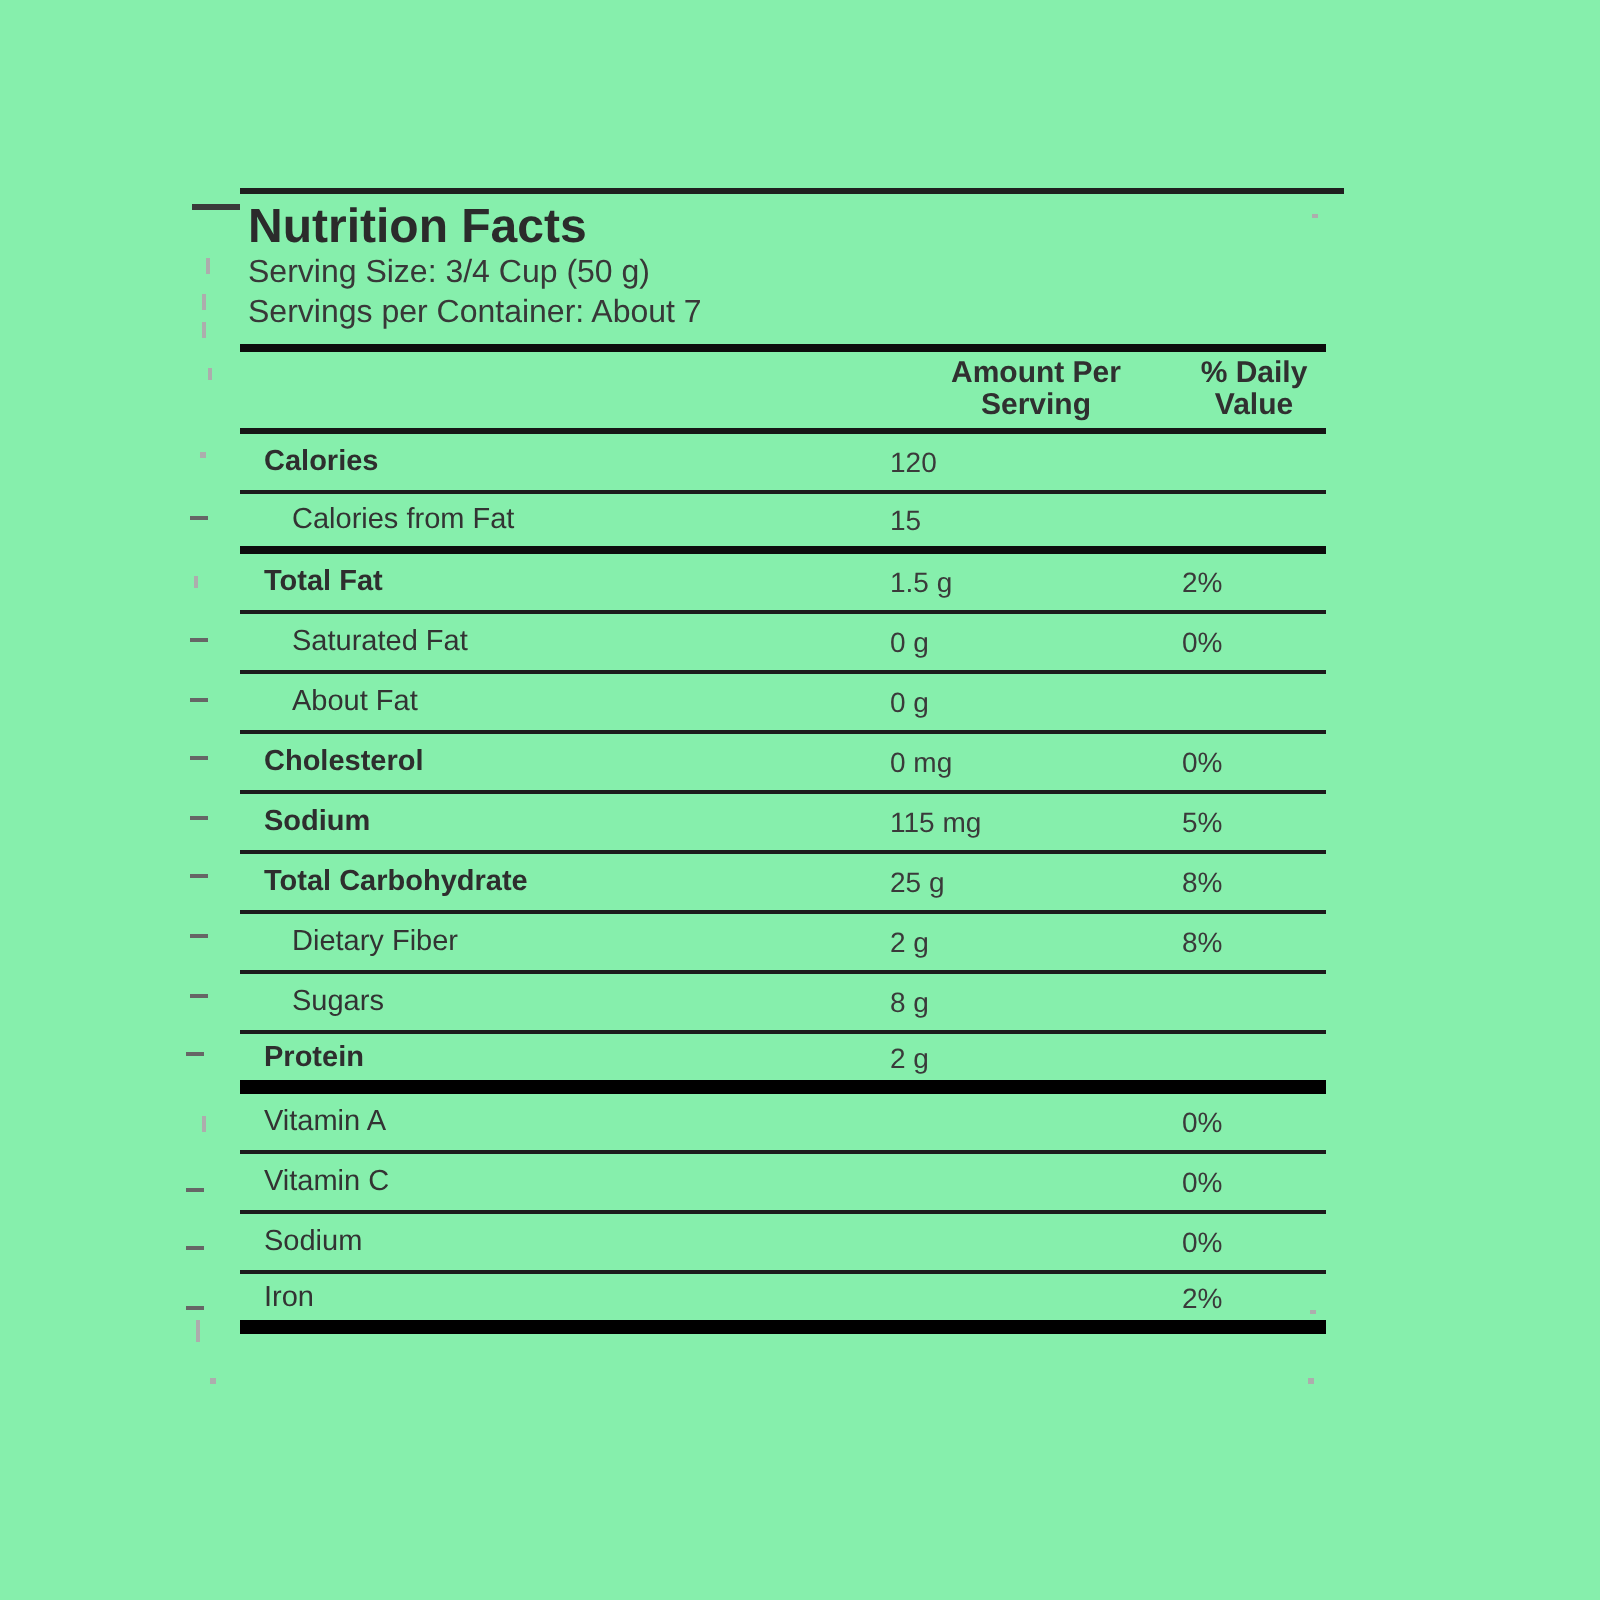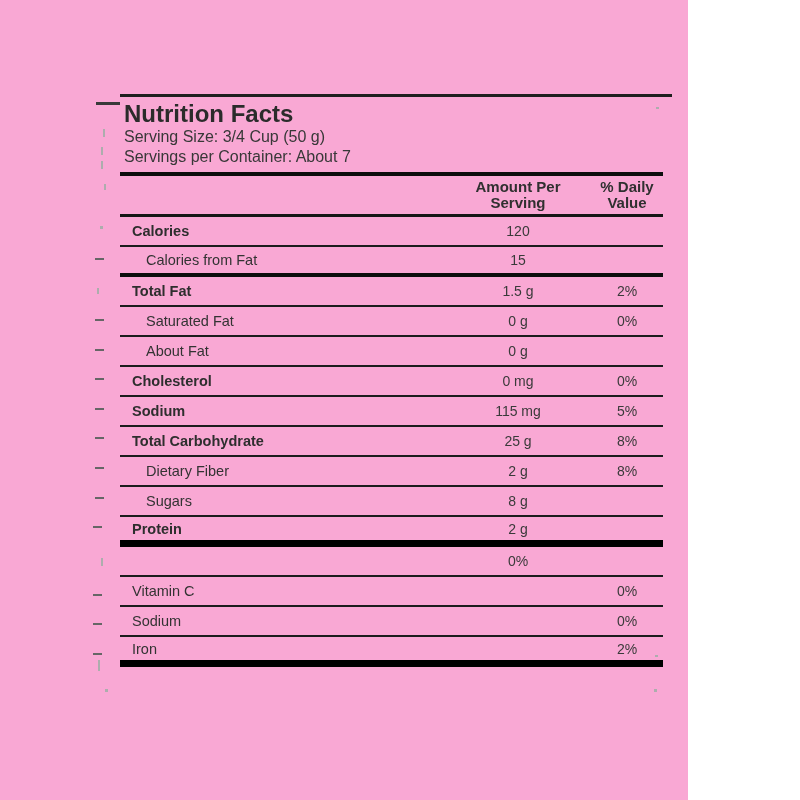--- a/index.html
+++ b/index.html
@@ -3,23 +3,23 @@
 <meta charset="utf-8">
 <style>
   html, body {
     margin: 0;
     padding: 0;
     background: #ffffff;
     font-family: "Liberation Sans", "DejaVu Sans", sans-serif;
   }
   .page {
     position: relative;
-    width: 688px;
+    width: 800px;
     height: 800px;
-    background: #f9a8d4;
+    background: #86efac;
     overflow: hidden;
   }
   .label {
     position: absolute;
     left: 120px;
     top: 94px;
     width: 543px;
     color: #333333;
   }
   .top-rule {
@@ -73,21 +73,20 @@
   }
   .row.sep-thick { border-bottom: 4px solid #0d0d0d; }
   .row.sep-bar   { border-bottom: 7px solid #000000; }
   .lab {
     padding-left: 12px;
     color: #333333;
   }
   .lab.bold { font-weight: 700; color: #2e2e2e; }
   .lab.ind  { padding-left: 26px; }
   .amt, .dv {
-    text-align: center;
     font-size: 14px;
     color: #3a3a3a;
   }
   .artifact {
     position: absolute;
     background: #666666;
   }
   .artifact.faint { background: #adadad; }
 </style>
 </head>
@@ -179,20 +178,21 @@
       <div class="dv"></div>
     </div>
 
     <div class="grid-row row sep-bar">
       <div class="lab bold">Protein</div>
       <div class="amt">2 g</div>
       <div class="dv"></div>
     </div>
 
     <div class="grid-row row">
+      <div class="lab">Vitamin A</div>
       <div class="amt"></div>
       <div class="dv">0%</div>
     </div>
 
     <div class="grid-row row">
       <div class="lab">Vitamin C</div>
       <div class="amt"></div>
       <div class="dv">0%</div>
     </div>
 

